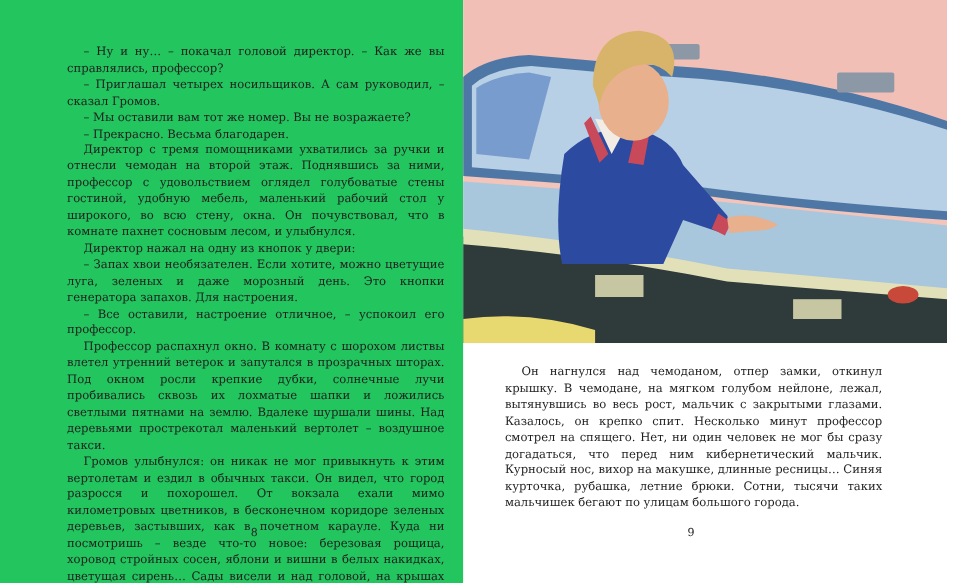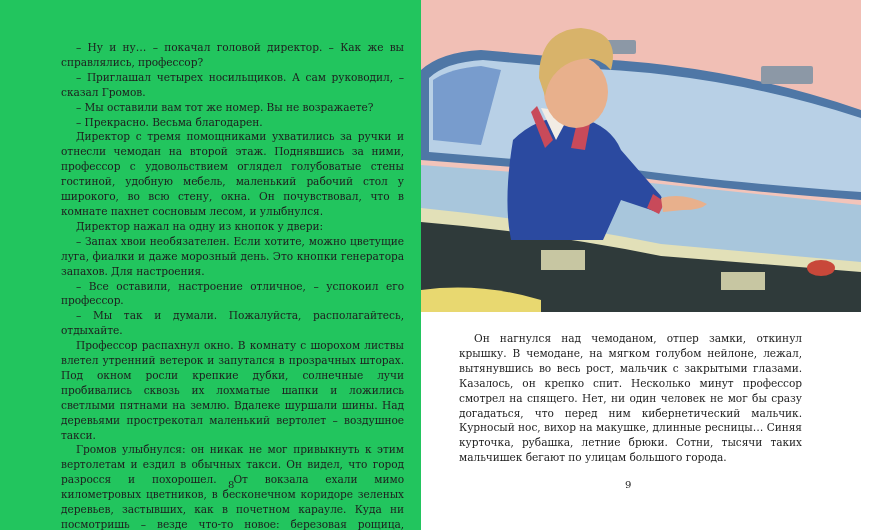--- a/index.html
+++ b/index.html
@@ -32,23 +32,22 @@
 <body>
 
 <div class="page page-left">
   <div class="text-block">
     <p class="para">– Ну и ну… – покачал головой директор. – Как же вы справлялись, профессор?</p>
     <p class="para">– Приглашал четырех носильщиков. А сам руководил, – сказал Громов.</p>
     <p class="para">– Мы оставили вам тот же номер. Вы не возражаете?</p>
     <p class="para">– Прекрасно. Весьма благодарен.</p>
     <p class="para">Директор с тремя помощниками ухватились за ручки и отнесли чемодан на второй этаж. Поднявшись за ними, профессор с удовольствием оглядел голубоватые стены гостиной, удобную мебель, маленький рабочий стол у широкого, во всю стену, окна. Он почувствовал, что в комнате пахнет сосновым лесом, и улыбнулся.</p>
     <p class="para">Директор нажал на одну из кнопок у двери:</p>
-    <p class="para">– Запах хвои необязателен. Если хотите, можно цветущие луга, фиалки и даже морозный день. Это кнопки генератора запахов. Для настроения.</p>
+    <p class="para">– Запах хвои необязателен. Если хотите, можно цветущие луга, зеленых и даже морозный день. Это кнопки генератора запахов. Для настроения.</p>
     <p class="para">– Все оставили, настроение отличное, – успокоил его профессор.</p>
-    <p class="para">– Мы так и думали. Пожалуйста, располагайтесь, отдыхайте.</p>
     <p class="para">Профессор распахнул окно. В комнату с шорохом листвы влетел утренний ветерок и запутался в прозрачных шторах. Под окном росли крепкие дубки, солнечные лучи пробивались сквозь их лохматые шапки и ложились светлыми пятнами на землю. Вдалеке шуршали шины. Над деревьями простреко­тал маленький вертолет – воздушное такси.</p>
     <p class="para">Громов улыбнулся: он никак не мог привыкнуть к этим вертолетам и ездил в обычных такси. Он видел, что город разрос­ся и похорошел. От вокзала ехали мимо километровых цветников, в бесконечном коридоре зеленых деревьев, застывших, как в почетном карауле. Куда ни посмотришь – везде что-то новое: березовая рощица, хоровод стройных сосен, яблони и вишни в белых накидках, цветущая сирень… Сады висели и над головой, на крышах зданий, защищенные от непогоды прозрачными раздвижными куполами. В промежутках между окнами, которые перепоясывали здания блестящими лентами, тоже была зелень: вьющиеся растения цеплялись за камни и бетон.</p>
 
   </div>
   <div class="page-num">8</div>
 </div>
 
 <div class="page page-right">
   <div class="illustration">
     <svg width="440" height="312" viewBox="0 0 440 312" xmlns="http://www.w3.org/2000/svg">

